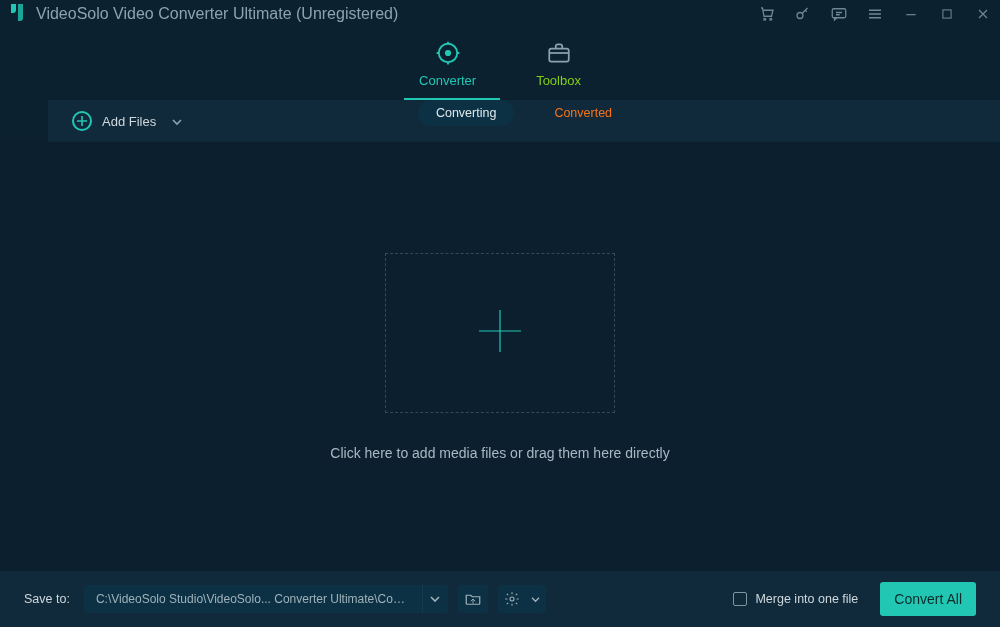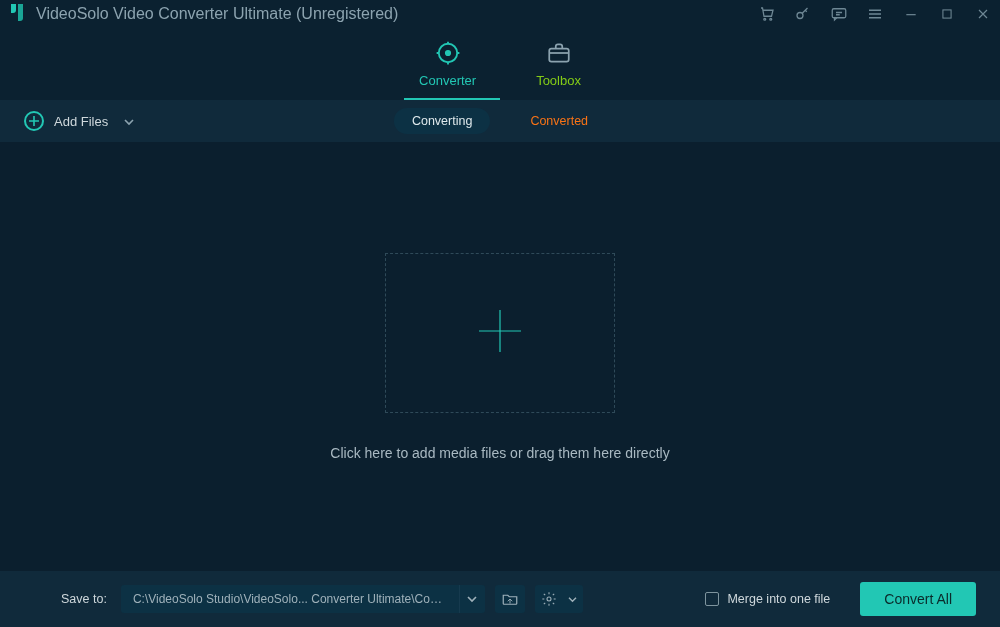--- a/index.html
+++ b/index.html
@@ -50,23 +50,23 @@
   .navtab .navicon { height:24px; display:flex; align-items:center; justify-content:center; }
   .nav-underline {
     position:absolute; left:404px; bottom:0; width:96px; height:2px; background:#22c7b4;
   }
 
   
   .toolbar {
     height: 42px;
     background: #102a3b;
     display:flex;
-    align-items:center;
     padding:0 24px;
     position:relative;
+    margin-left:48px;
   }
   .addfiles {
     display:flex; align-items:center; gap:10px; cursor:pointer; color:#cfd8dc;
   }
   .addfiles .plus-circle {
     width:20px; height:20px; border:2px solid #22c7b4; border-radius:50%;
     display:flex;align-items:center;justify-content:center; color:#22c7b4;
   }
   .addfiles .caret { margin-left:6px; }
 
@@ -108,21 +108,21 @@
   }
 
   
   .bottombar {
     position:absolute; bottom:0; left:0; right:0; height:56px;
     background:#102a3b;
     display:flex; align-items:center;
     padding:0 24px;
     gap:10px;
   }
-  .saveto-lbl { color:#cfd8dc; font-size:12.5px; margin-right:4px;margin-left:37px; }
+  .saveto-lbl { color:#cfd8dc; font-size:12.5px; margin-right:4px; }
   .path-select {
     display:flex; align-items:center;
     background:#0c3144; color:#9fb1ba;
     border-radius:3px;
     height:28px; overflow:hidden;
   }
   .path-select .path {
     padding:0 12px; width:338px; white-space:nowrap; overflow:hidden; text-overflow:ellipsis;
     font-size:12px;
   }
@@ -137,21 +137,21 @@
   .sq-btn.withcaret { width:48px; justify-content:space-around; }
 
   .merge {
     margin-left:auto; display:flex;align-items:center; gap:8px; color:#cfd8dc; cursor:pointer; font-size:12.5px;
   }
   .merge .box {
     width:14px; height:14px; border:1.5px solid #7e949e; border-radius:2px;
   }
   .convertall-btn {
     background:#22c7b4; color:#0a2a2a; font-size:14px;
-    height:34px; padding:0 24px; border-radius:3px; margin-left:20px;
+    height:34px; padding:0 14px; border-radius:3px; margin-left:12px;
     display:flex;align-items:center;justify-content:center; cursor:pointer; font-weight:400;
   }
 </style>
 </head>
 <body>
 
 <div class="titlebar">
   <div class="app-logo">
     <svg width="16" height="20" viewBox="0 0 16 20">
       <path d="M2 0 h5 v6 a3 3 0 0 1 -3 3 h-2 z" fill="#22c7b4"></path>

